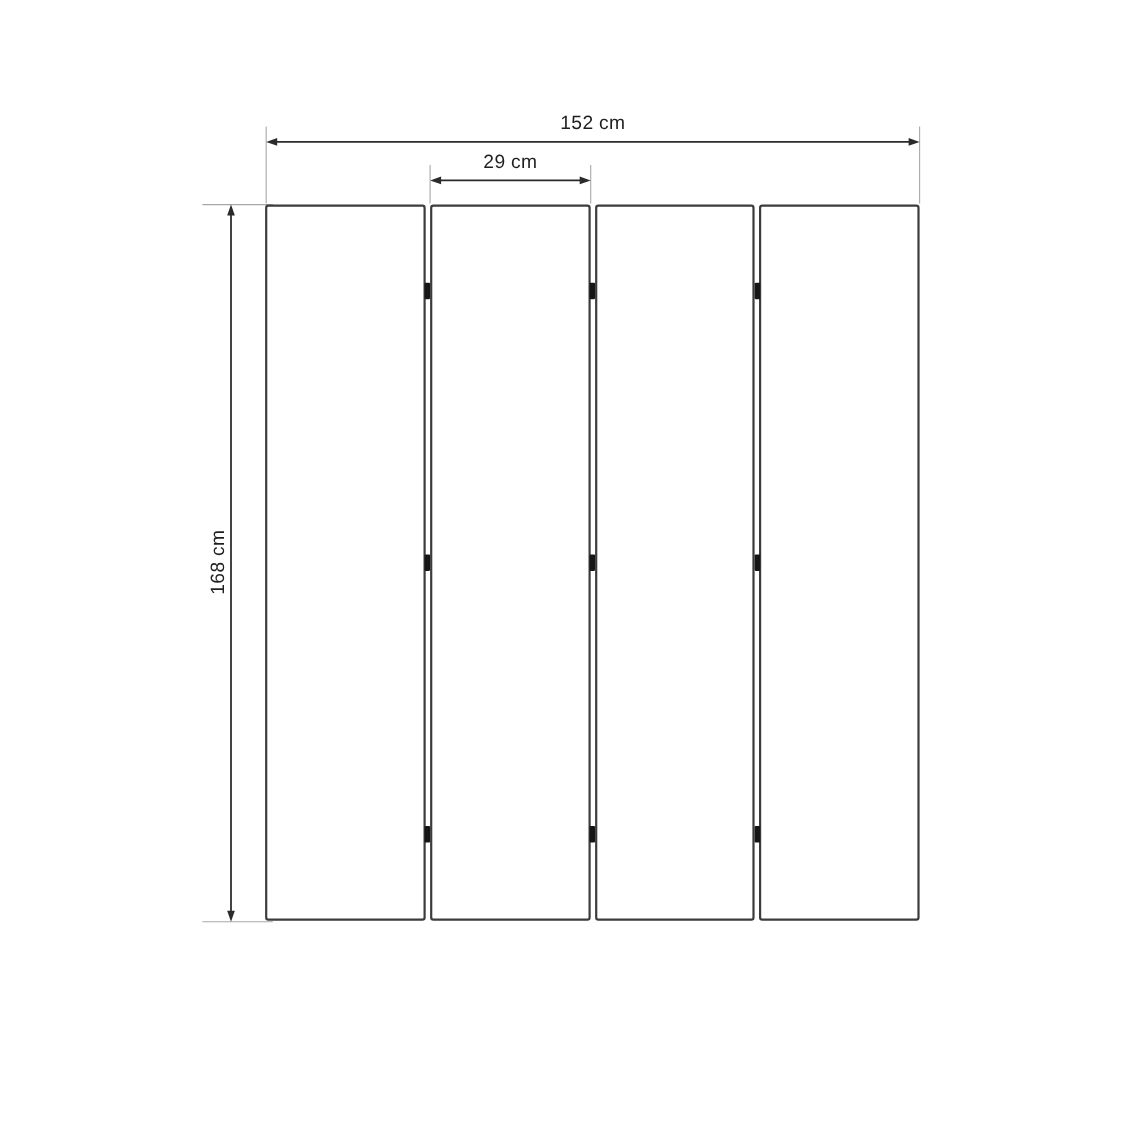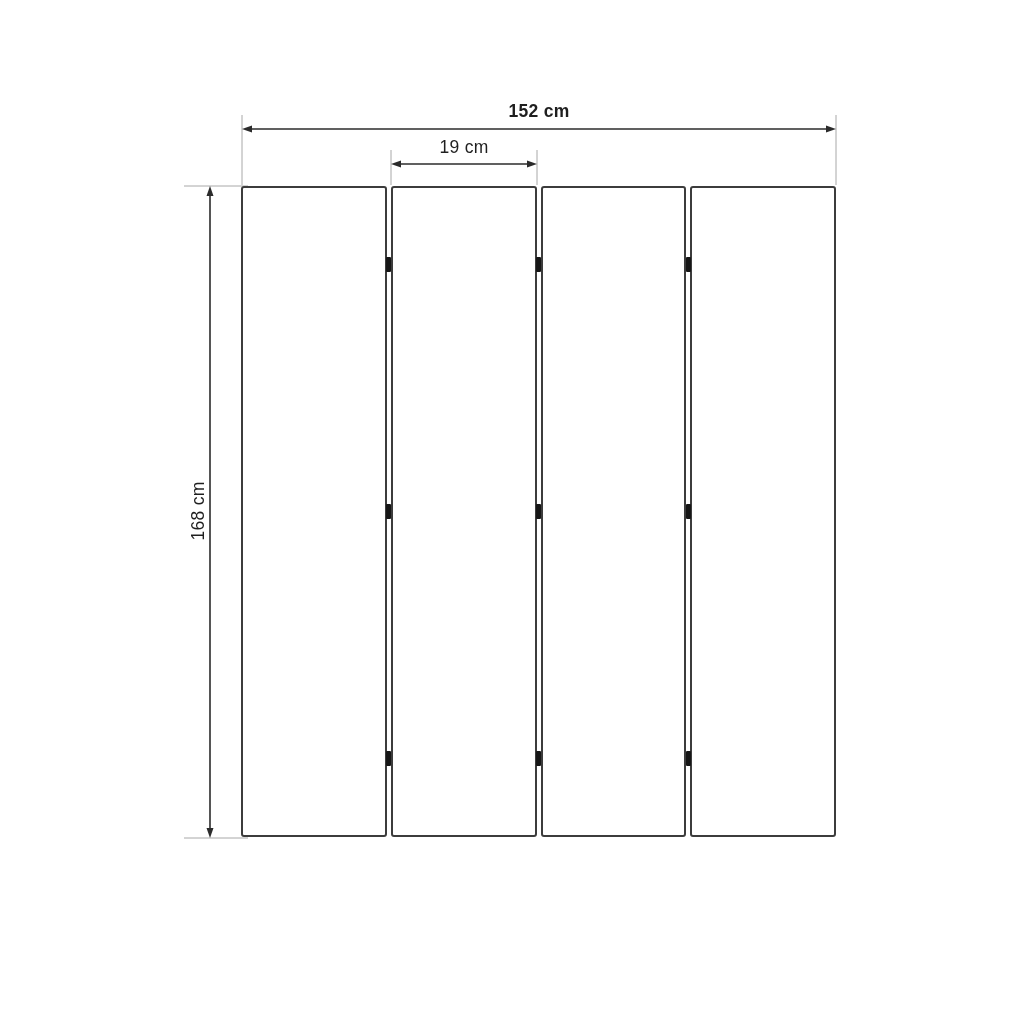--- a/index.html
+++ b/index.html
@@ -53,21 +53,21 @@
   }
   .lbl {
     position: absolute;
     z-index: 3;
     font-size: 17.5px;
     line-height: 20px;
     letter-spacing: 0.3px;
     color: var(--label-text, #1f1f1f);
     white-space: nowrap;
   }
-  .lbl-total-width { left: 539px; top: 101px; transform: translateX(-50%); font-weight: bold; }
+  .lbl-total-width { left: 539px; top: 101px; transform: translateX(-50%); }
   .lbl-panel-width { left: 464px; top: 137px; transform: translateX(-50%); }
   .lbl-height      { left: 198px; top: 511px; transform: translate(-50%, -50%) rotate(-90deg); }
 </style>
 </head>
 <body>
 
 <div class="canvas" style="--bg: #ffffff; --panel-border: #3c3c3c; --panel-fill: #ffffff; --hinge: #161616; --dim-line: #2b2b2b; --ext-line: #a8a8a8; --label-text: #1f1f1f;">
 
   <svg class="overlay" width="1024" height="1024" viewBox="0 0 1024 1024" xmlns="http://www.w3.org/2000/svg">
     <g>
@@ -103,16 +103,16 @@
       <div class="hinge" style="left: 145.25px; top: 565.38px;"></div>
       <div class="hinge" style="left: 295px; top: 70.62px;"></div>
       <div class="hinge" style="left: 295px; top: 318px;"></div>
       <div class="hinge" style="left: 295px; top: 565.38px;"></div>
       <div class="hinge" style="left: 444.75px; top: 70.62px;"></div>
       <div class="hinge" style="left: 444.75px; top: 318px;"></div>
       <div class="hinge" style="left: 444.75px; top: 565.38px;"></div>
     </div>
 
   <span class="lbl lbl-total-width">152 cm</span>
-  <span class="lbl lbl-panel-width">19 cm</span>
+  <span class="lbl lbl-panel-width">29 cm</span>
   <span class="lbl lbl-height">168 cm</span>
 
 </div>
 
 </body></html>

